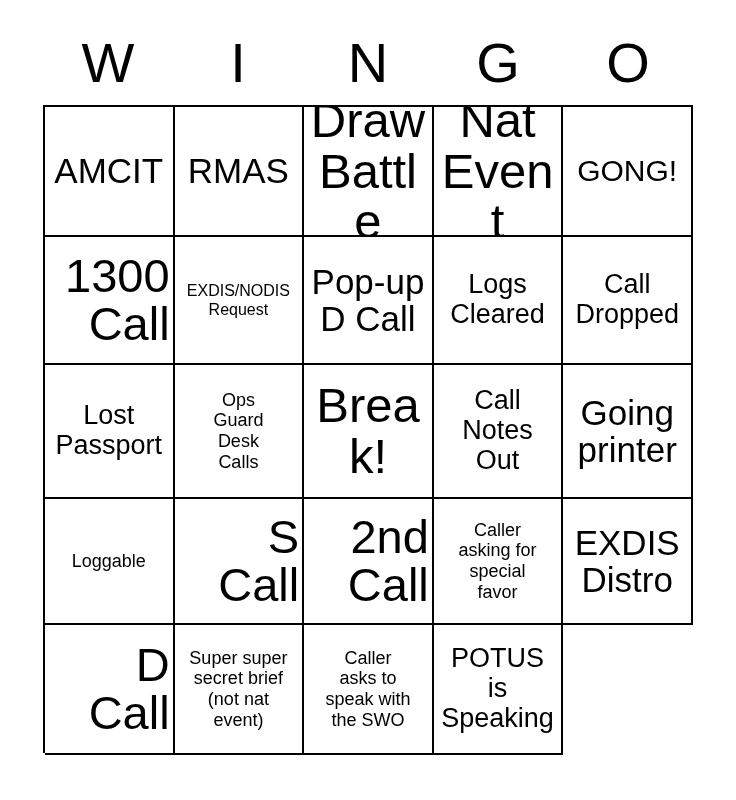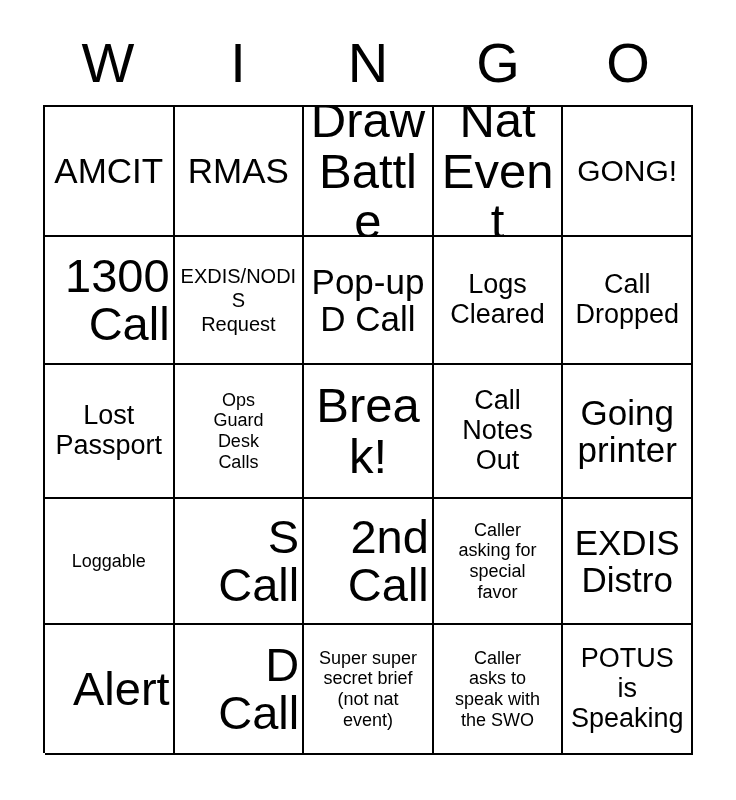--- a/index.html
+++ b/index.html
@@ -76,21 +76,21 @@
   .cell-text {
     display: block;
     width: 100%;
     line-height: 1.06;
     white-space: pre-line;
     word-wrap: break-word;
     color: #000000;
   }
 
   
-  .sz-xs  { font-size: 20px; line-height: 1.20; }
+  .sz-xs  { font-size: 16px; line-height: 1.20; }
   .sz-s   { font-size: 18px; line-height: 1.14; }
   .sz-m   { font-size: 27px; line-height: 1.10; }
   .sz-ml  { font-size: 30px; line-height: 1.08; }
   .sz-l   { font-size: 35px; line-height: 1.06; }
   .sz-xl  { font-size: 49px; line-height: 1.04; }
   .sz-xxl { font-size: 47px; line-height: 1.03; text-align: right; }
 </style>
 </head>
 <body>
 
@@ -194,23 +194,20 @@
 asking for
 special
 favor</span>
       </div>
     <div class="bingo-cell">
         <span class="cell-text sz-l">EXDIS
 Distro</span>
       </div>
 
     <div class="bingo-cell">
-        <span class="cell-text sz-xxl">Alert</span>
-      </div>
-    <div class="bingo-cell">
         <span class="cell-text sz-xxl">D
 Call</span>
       </div>
     <div class="bingo-cell">
         <span class="cell-text sz-s">Super super
 secret brief
 (not nat
 event)</span>
       </div>
     <div class="bingo-cell">

